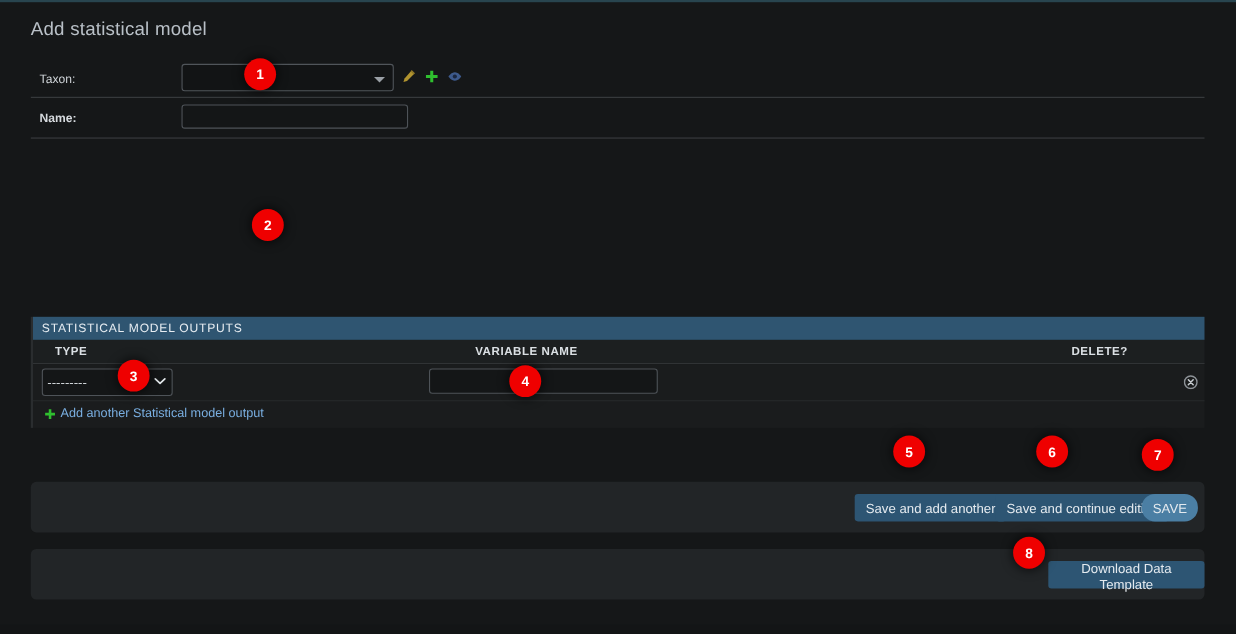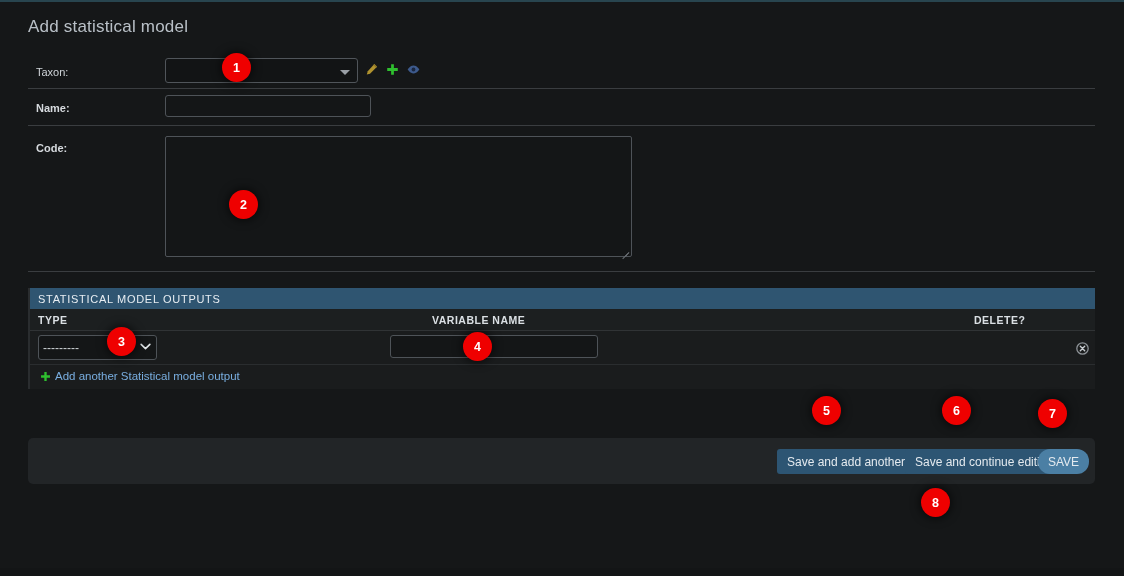--- a/index.html
+++ b/index.html
@@ -174,21 +174,21 @@
     border-bottom: 1px solid #303335;
   }
   .col-head {
     position: absolute;
     top: 5px;
     font-size: 10.5px;
     font-weight: bold;
     color: #dbe0e4;
     letter-spacing: 0.5px;
   }
-  .ch-type { left: 8px; }
+  .ch-type { left: 20px; }
   .ch-var  { left: 362px; margin-left: 40px; }
   .ch-del  { left: 944px; }
 
   .data-row {
     background: #1a1c1d;
     height: 33px;
     position: relative;
     border-bottom: 1px solid #2a2d2f;
   }
   .select-type {
@@ -341,28 +341,20 @@
         </svg>
       </span>
     </div>
   </div>
 
   <div class="form-row row-name">
     <div class="field-label">Name:</div>
     <input class="text-input input-name" type="text" value="" style="">
   </div>
 
-  <div class="form-row row-code">
-    <div class="field-label">Code:</div>
-    <textarea class="code-area" placeholder="" style=""></textarea>
-    <div class="resize-grip">
-      <span class="l1"></span>
-        <span class="l2"></span>
-    </div>
-  </div>
 
   <div class="inline-group">
     <div class="group-header">STATISTICAL MODEL OUTPUTS</div>
 
     <div class="col-head-row">
       <div class="col-head ch-type">TYPE</div>
       <div class="col-head ch-var">VARIABLE NAME</div>
       <div class="col-head ch-del">DELETE?</div>
     </div>
 
@@ -391,20 +383,23 @@
       <a class="add-link">Add another Statistical model output</a>
     </div>
   </div>
 
   <div class="submit-row submit-row-1">
     <button class="btn btn-save-add">Save and add another</button>
     <button class="btn btn-save-cont">Save and continue editing</button>
     <button class="btn btn-save">SAVE</button>
   </div>
 
+  <div class="submit-row submit-row-2">
+    <button class="btn btn-download">Download Data Template</button>
+  </div>
 
   <div class="marker m1">1</div>
   <div class="marker m2">2</div>
   <div class="marker m3">3</div>
   <div class="marker m4">4</div>
   <div class="marker m5">5</div>
   <div class="marker m6">6</div>
   <div class="marker m7">7</div>
   <div class="marker m8">8</div>
 

